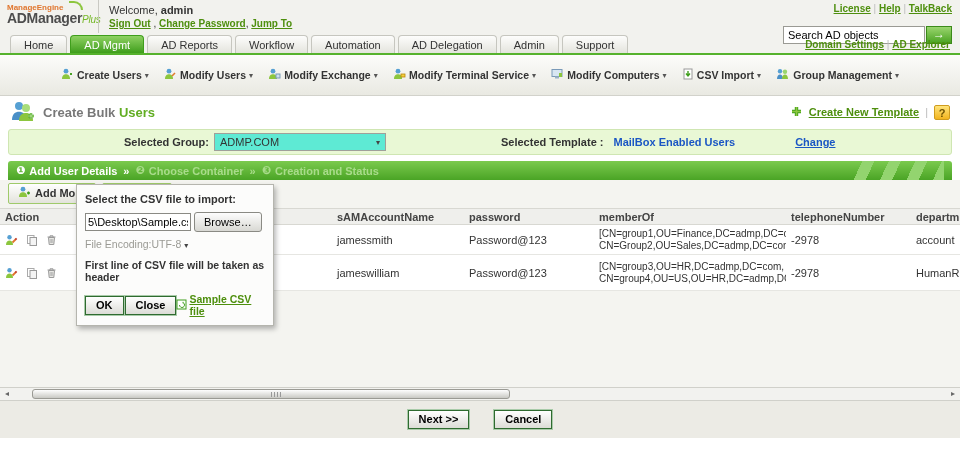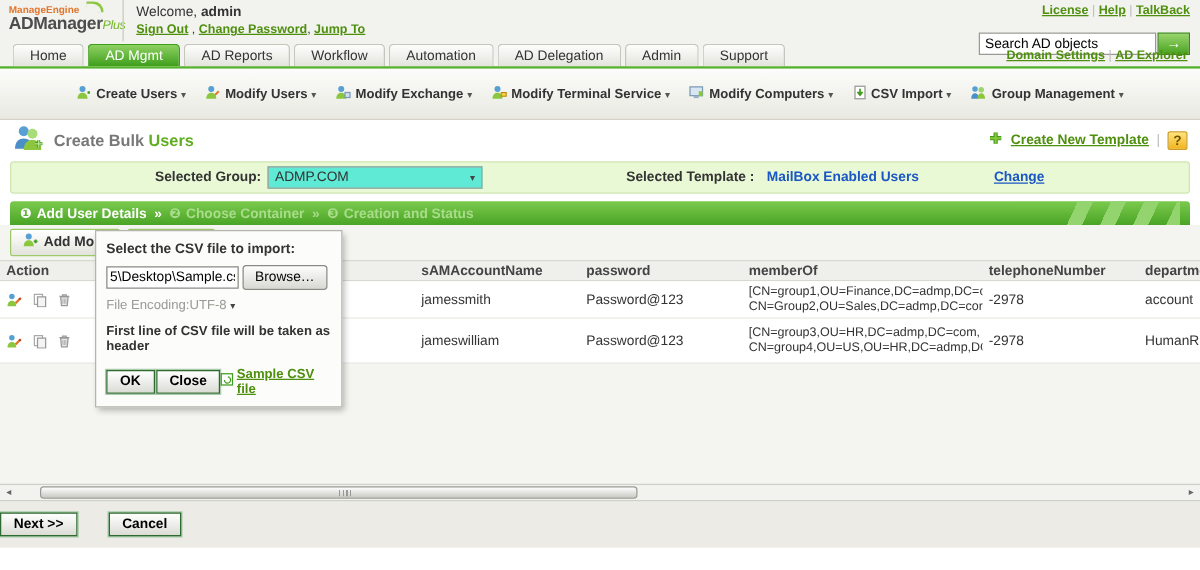--- a/index.html
+++ b/index.html
@@ -111,21 +111,21 @@
   
   .hscroll{height:14px;background:#f2f2ef;border-top:1px solid #d0d0ca;border-bottom:1px solid #d0d0ca;
        position:relative}
   .hs-arrow{position:absolute;top:1px;width:10px;height:10px;color:#666;font-size:8px;line-height:10px;
        text-align:center;cursor:pointer}
   .hs-arrow.left{left:2px}.hs-arrow.right{right:2px}
   .hs-thumb{position:absolute;left:32px;top:1px;width:478px;height:10px;
        background:linear-gradient(#fefefe,#c9c9c4);border:1px solid #9a9a94;border-radius:3px;cursor:grab}
   .grip{position:absolute;left:50%;top:2px;width:10px;height:5px;
        background:repeating-linear-gradient(90deg,#999 0 1px,transparent 1px 3px)}
-  .footer{display:flex;justify-content:flex-start;gap:24px;padding:9px 0;background:#ecebe5;flex:none}
+  .footer{display:flex;justify-content:center;gap:24px;padding:9px 0;background:#ecebe5;flex:none}
 </style>
 </head>
 <body>
 
 <div class="top">
   <div class="top-row">
     <div class="logo">
       <div class="logo-top"><span>ManageEngine</span><span class="logo-swoosh"></span></div>
       <div class="logo-main"><span>ADManager</span><span class="logo-suffix">Plus</span></div>
     </div>

